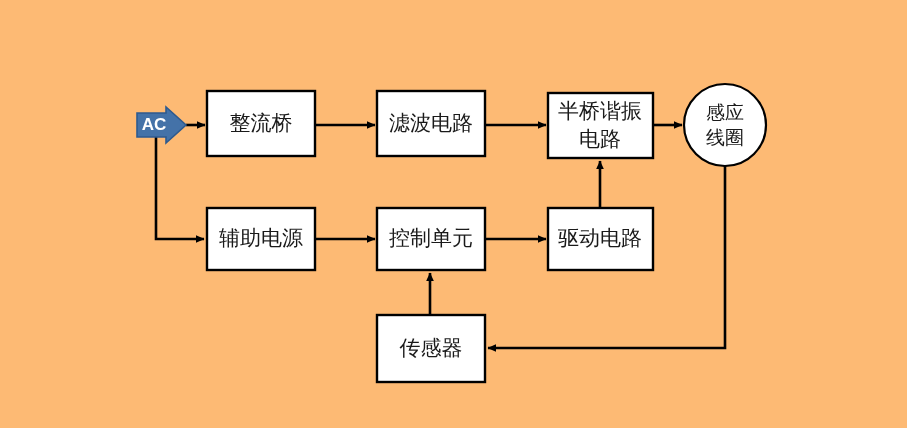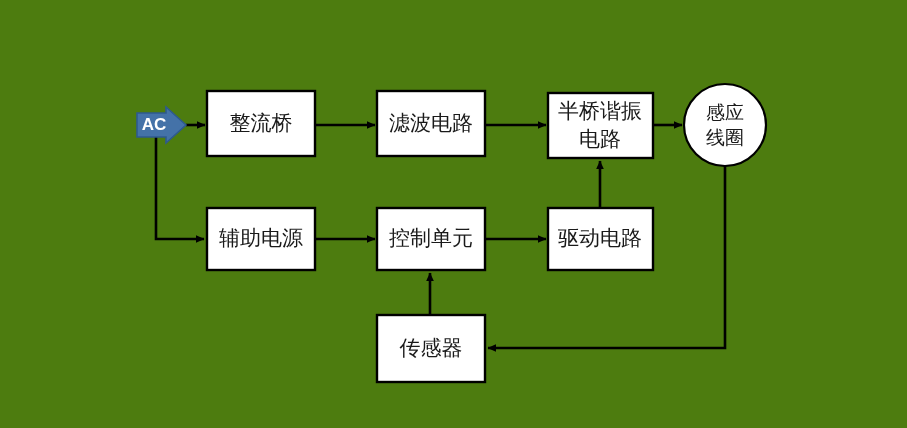--- a/index.html
+++ b/index.html
@@ -7,21 +7,21 @@
     padding: 0;
     background: #ffffff;
   }
   body {
     font-family: "Liberation Sans", sans-serif;
   }
   #diagram-root {
     position: relative;
     width: 907px;
     height: 428px;
-    background: #4d7c0f;
+    background: #fdba74;
     overflow: hidden;
   }
   #diagram-svg {
     position: absolute;
     left: 0;
     top: 0;
     width: 907px;
     height: 428px;
   }
   .block-label {

